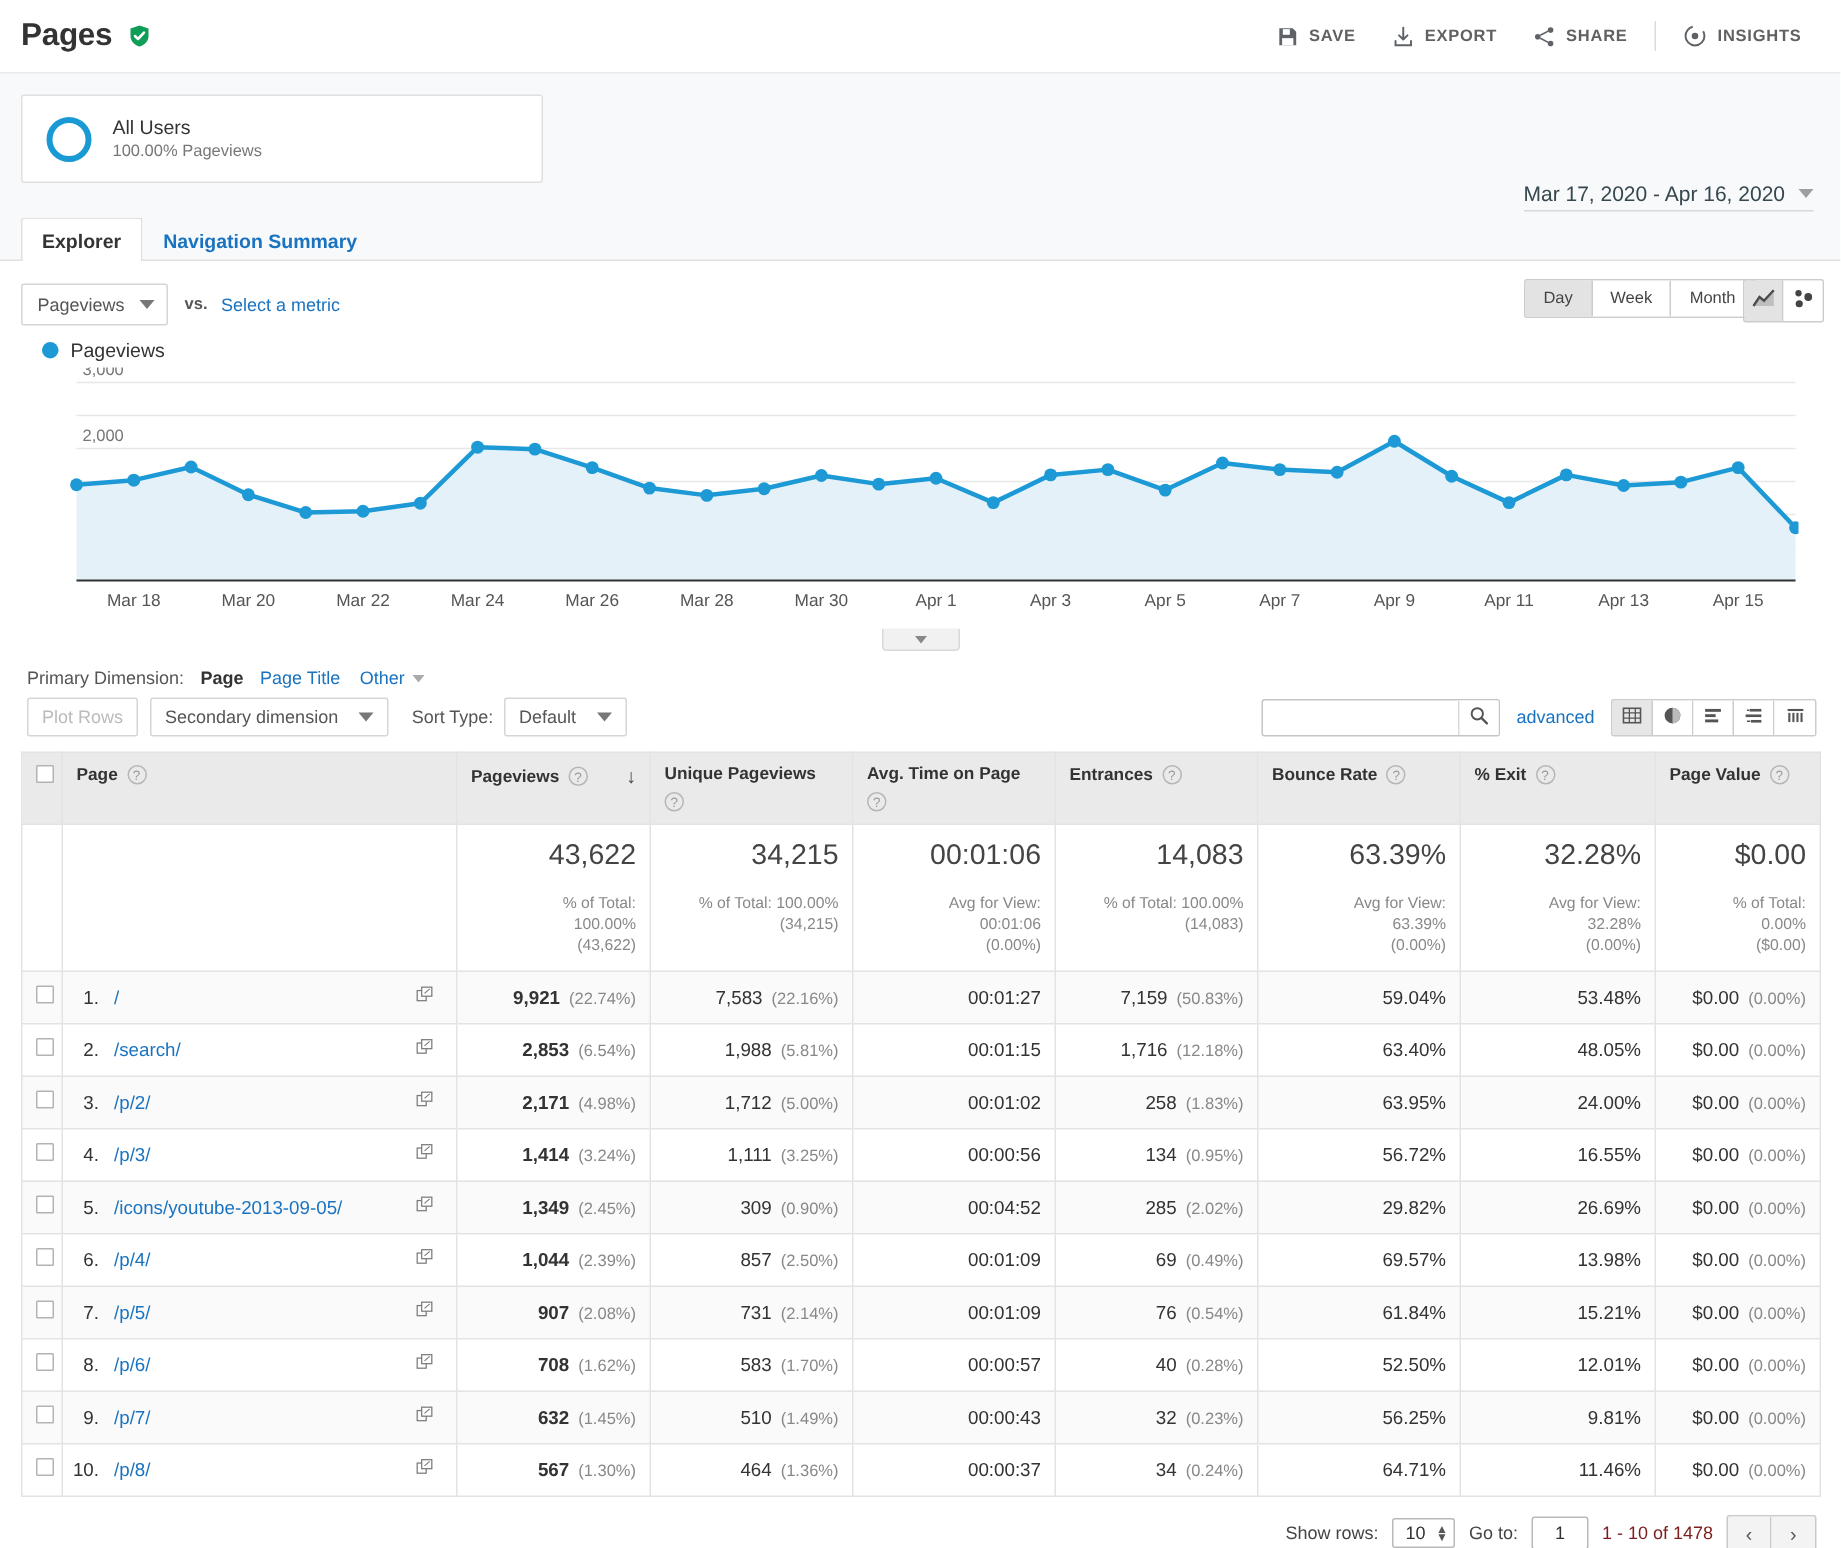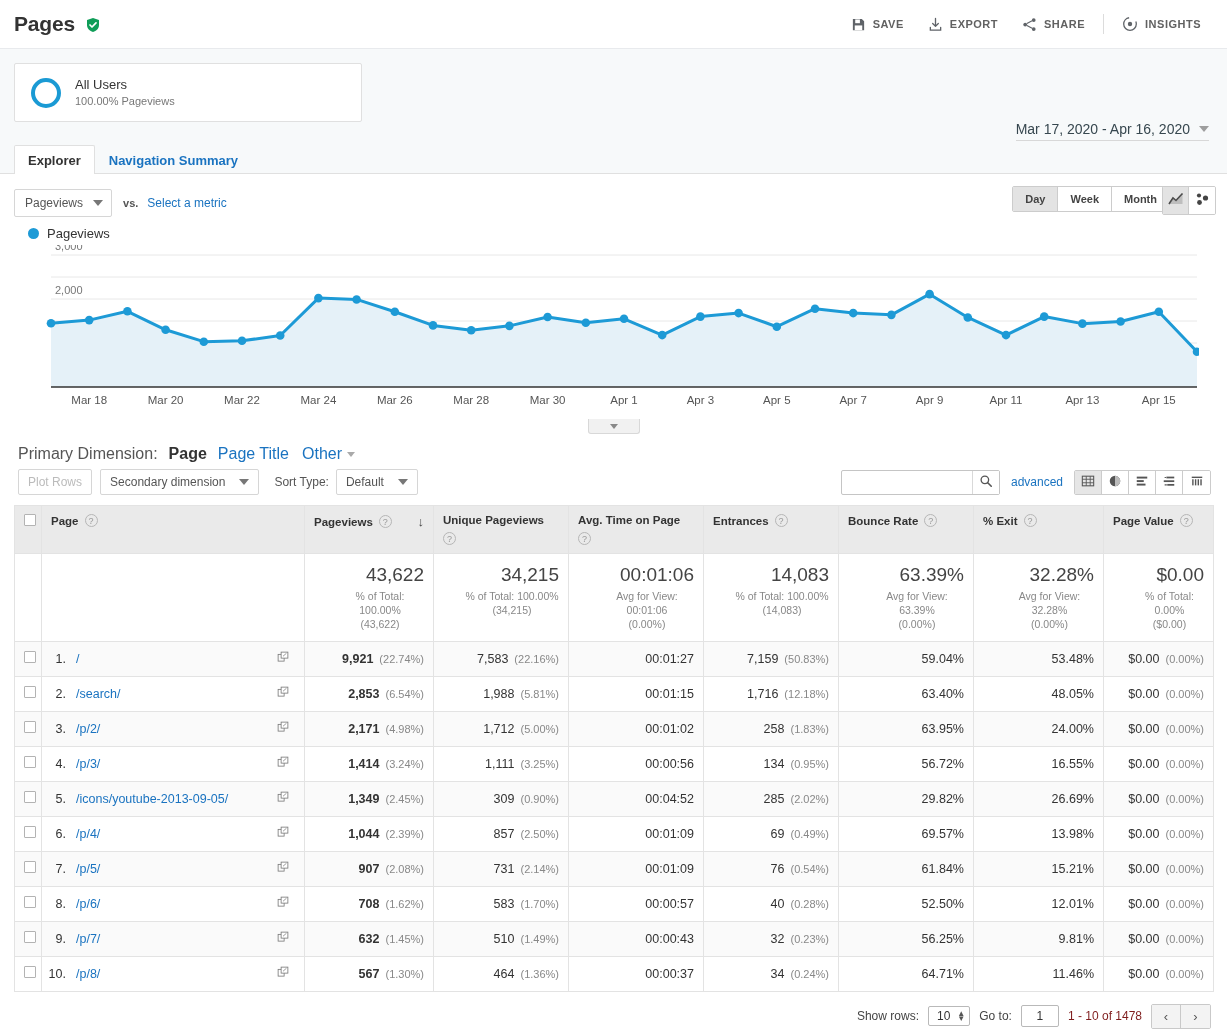--- a/index.html
+++ b/index.html
@@ -94,21 +94,21 @@
     height:28px; display:flex; align-items:center; padding:0 8px 0 10px;
     font-size:12px; color:#555; cursor:pointer; gap:10px;
   }
   .dd .caret-down{ border-top-color:#777; }
   .vs{ margin:0 9px 0 11px; font-size:11px; font-weight:bold; color:#555; }
   .link{ color:#1a73c0; cursor:pointer; }
 
   .gran-group{ position:absolute; right:57px; top:12px; display:flex;
     border:1px solid #ccc; border-radius:2px; overflow:hidden; }
   .gran{
-    padding:6px 12px; font-size:11px; font-weight:bold; color:#444;
+    padding:6px 12px; font-size:11px; font-weight:normal; color:#444;
     background:#fff; cursor:pointer; border-right:1px solid #ccc;
   }
   .gran:last-child{ border-right:none; }
   .gran.active{ background:#e3e3e3; }
   .chart-type-group{ position:absolute; right:11px; top:12px; display:flex;
     border:1px solid #ccc; border-radius:2px; overflow:hidden; }
   .ct{ width:26px; height:27px; display:flex; align-items:center; justify-content:center;
        background:#fff; cursor:pointer; border-right:1px solid #ccc; }
   .ct:last-child{ border-right:none; }
   .ct.active{ background:#e3e3e3; }
@@ -122,21 +122,21 @@
     width:52px; height:15px; margin:0 auto; background:#f1f1f1;
     border:1px solid #d8d8d8; border-top:none; border-radius:0 0 3px 3px;
     display:flex; align-items:center; justify-content:center; cursor:pointer;
     position:relative; top:-1px;
   }
   .collapse-handle .caret-down{ border-top-color:#888; border-left-width:4px; border-right-width:4px; border-top-width:5px; }
   .handle-row{ display:flex; justify-content:center; }
 
   
   .primary-dim{
-    padding:10px 16px 6px 18px; font-size:16px; color:#444;
+    padding:10px 16px 6px 18px; font-size:12px; color:#444;
     display:flex; align-items:center; gap:0;
   }
   .pd-label{ color:#555; }
   .pd-item{ margin-left:11px; cursor:pointer; }
   .pd-item.active{ font-weight:bold; color:#333; }
   .pd-item.lnk{ color:#1a73c0; }
   .pd-other{ display:flex; align-items:center; gap:5px; margin-left:13px; color:#1a73c0; cursor:pointer; }
   .pd-other .caret-down{ border-top-color:#aaa; border-left-width:4px;border-right-width:4px;border-top-width:5px;}
 
   
@@ -172,21 +172,21 @@
   .th-inner{ display:flex; align-items:center; gap:6px; flex-wrap:wrap; }
   .qmark{
     width:13px;height:13px;border-radius:50%;border:1px solid #b6b6b6;
     color:#999; font-size:9px; font-weight:normal; display:inline-flex;
     align-items:center; justify-content:center; flex:0 0 auto; cursor:pointer;
   }
   .sort-arrow{ margin-left:auto; font-size:13px; color:#444; }
   tbody td{ padding:9px 9px; font-size:12.5px; color:#333; background:#fff; }
   tr.summary td{ height:62px; vertical-align:top; padding-top:10px;padding-left:31px; }
   .big{ font-size:19px; color:#444; text-align:right; display:block; font-weight:normal; }
-  .sub{ font-size:10.5px; color:#888; text-align:center; display:block; line-height:1.35; margin-top:3px; }
+  .sub{ font-size:10.5px; color:#888; text-align:right; display:block; line-height:1.35; margin-top:13px; }
   tbody tr.row td{ height:35px; }
   tr.odd td{ background:#fafafa; }
   td.chk{ width:27px; text-align:center; }
   .cbox{ width:12px;height:12px;border:1px solid #b3b3b3; background:#fff; display:inline-block; border-radius:1px; cursor:pointer; }
   td.page-cell{ padding-left:0; }
   .page-inner{ display:flex; align-items:center; }
   .idx{ width:34px; text-align:right; padding-right:10px; color:#333; font-size:12.5px; }
   .page-link{ color:#1a73c0; cursor:pointer; font-size:12.5px; }
   .ext-icon{ margin-left:auto; margin-right:6px; cursor:pointer; }
   td.numcell{ text-align:right; white-space:nowrap; }

